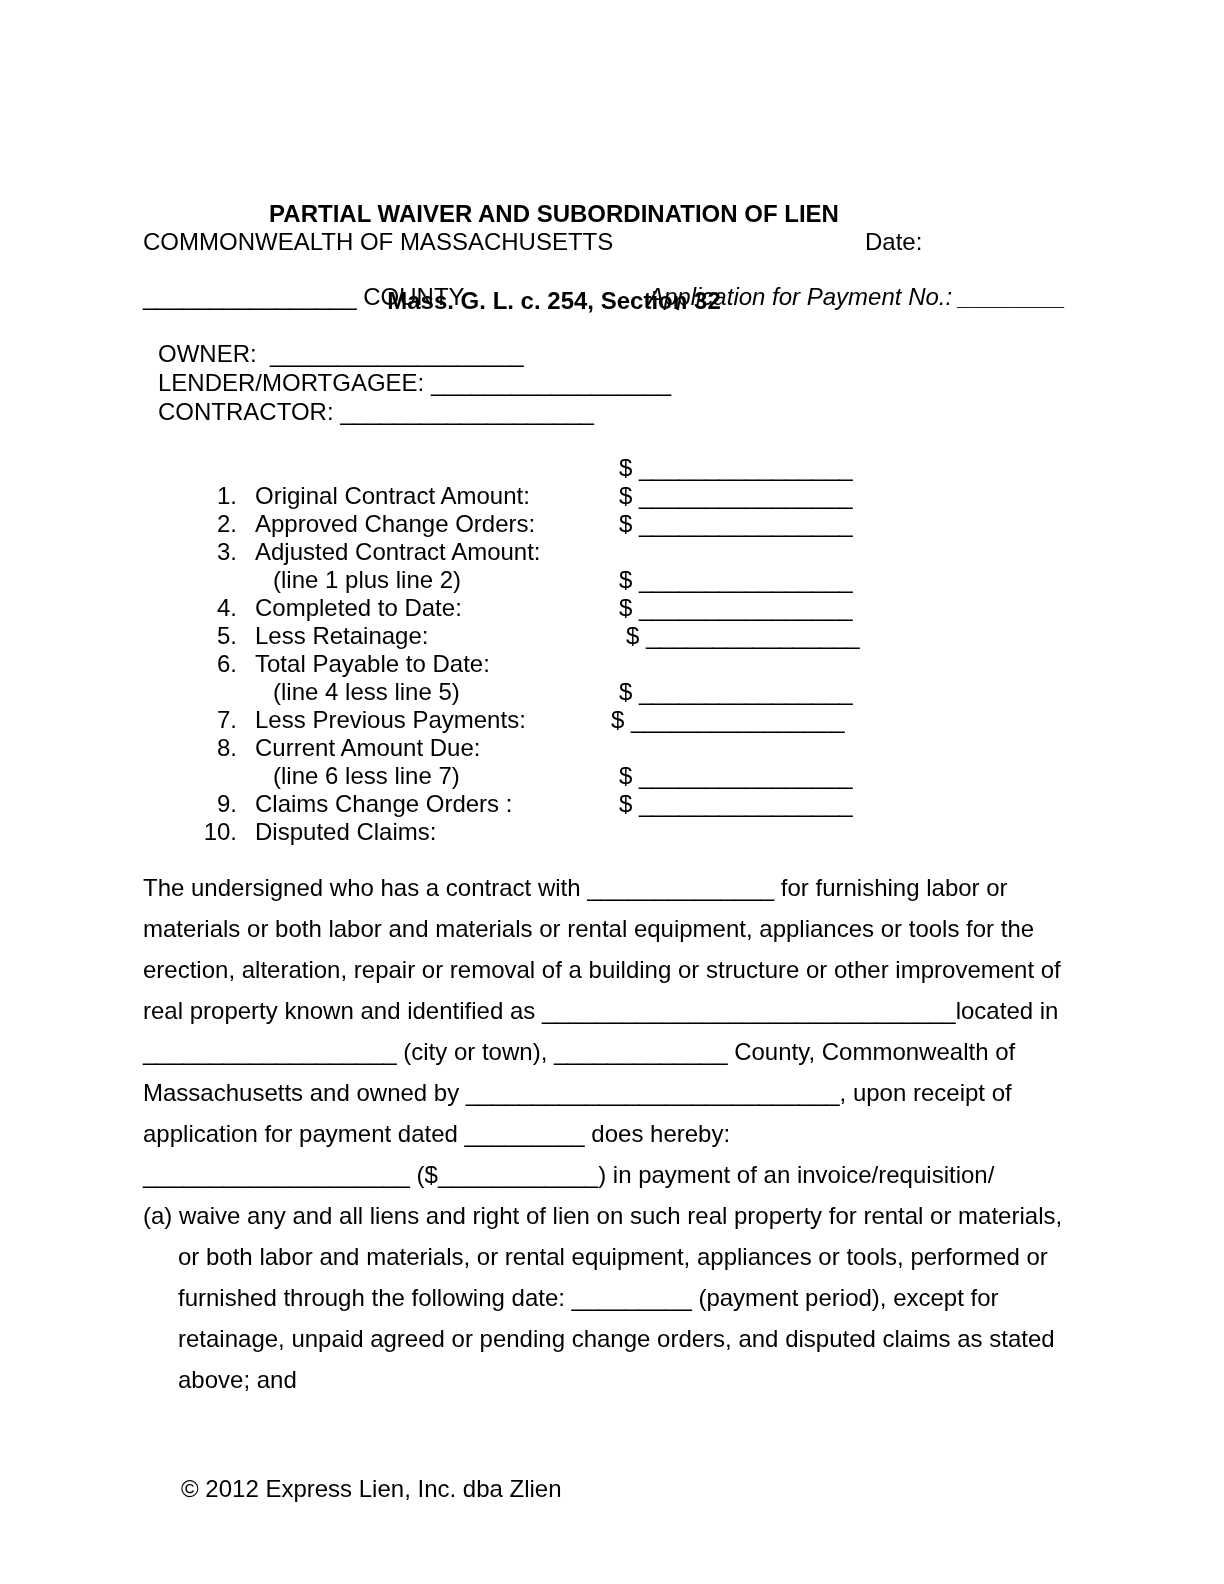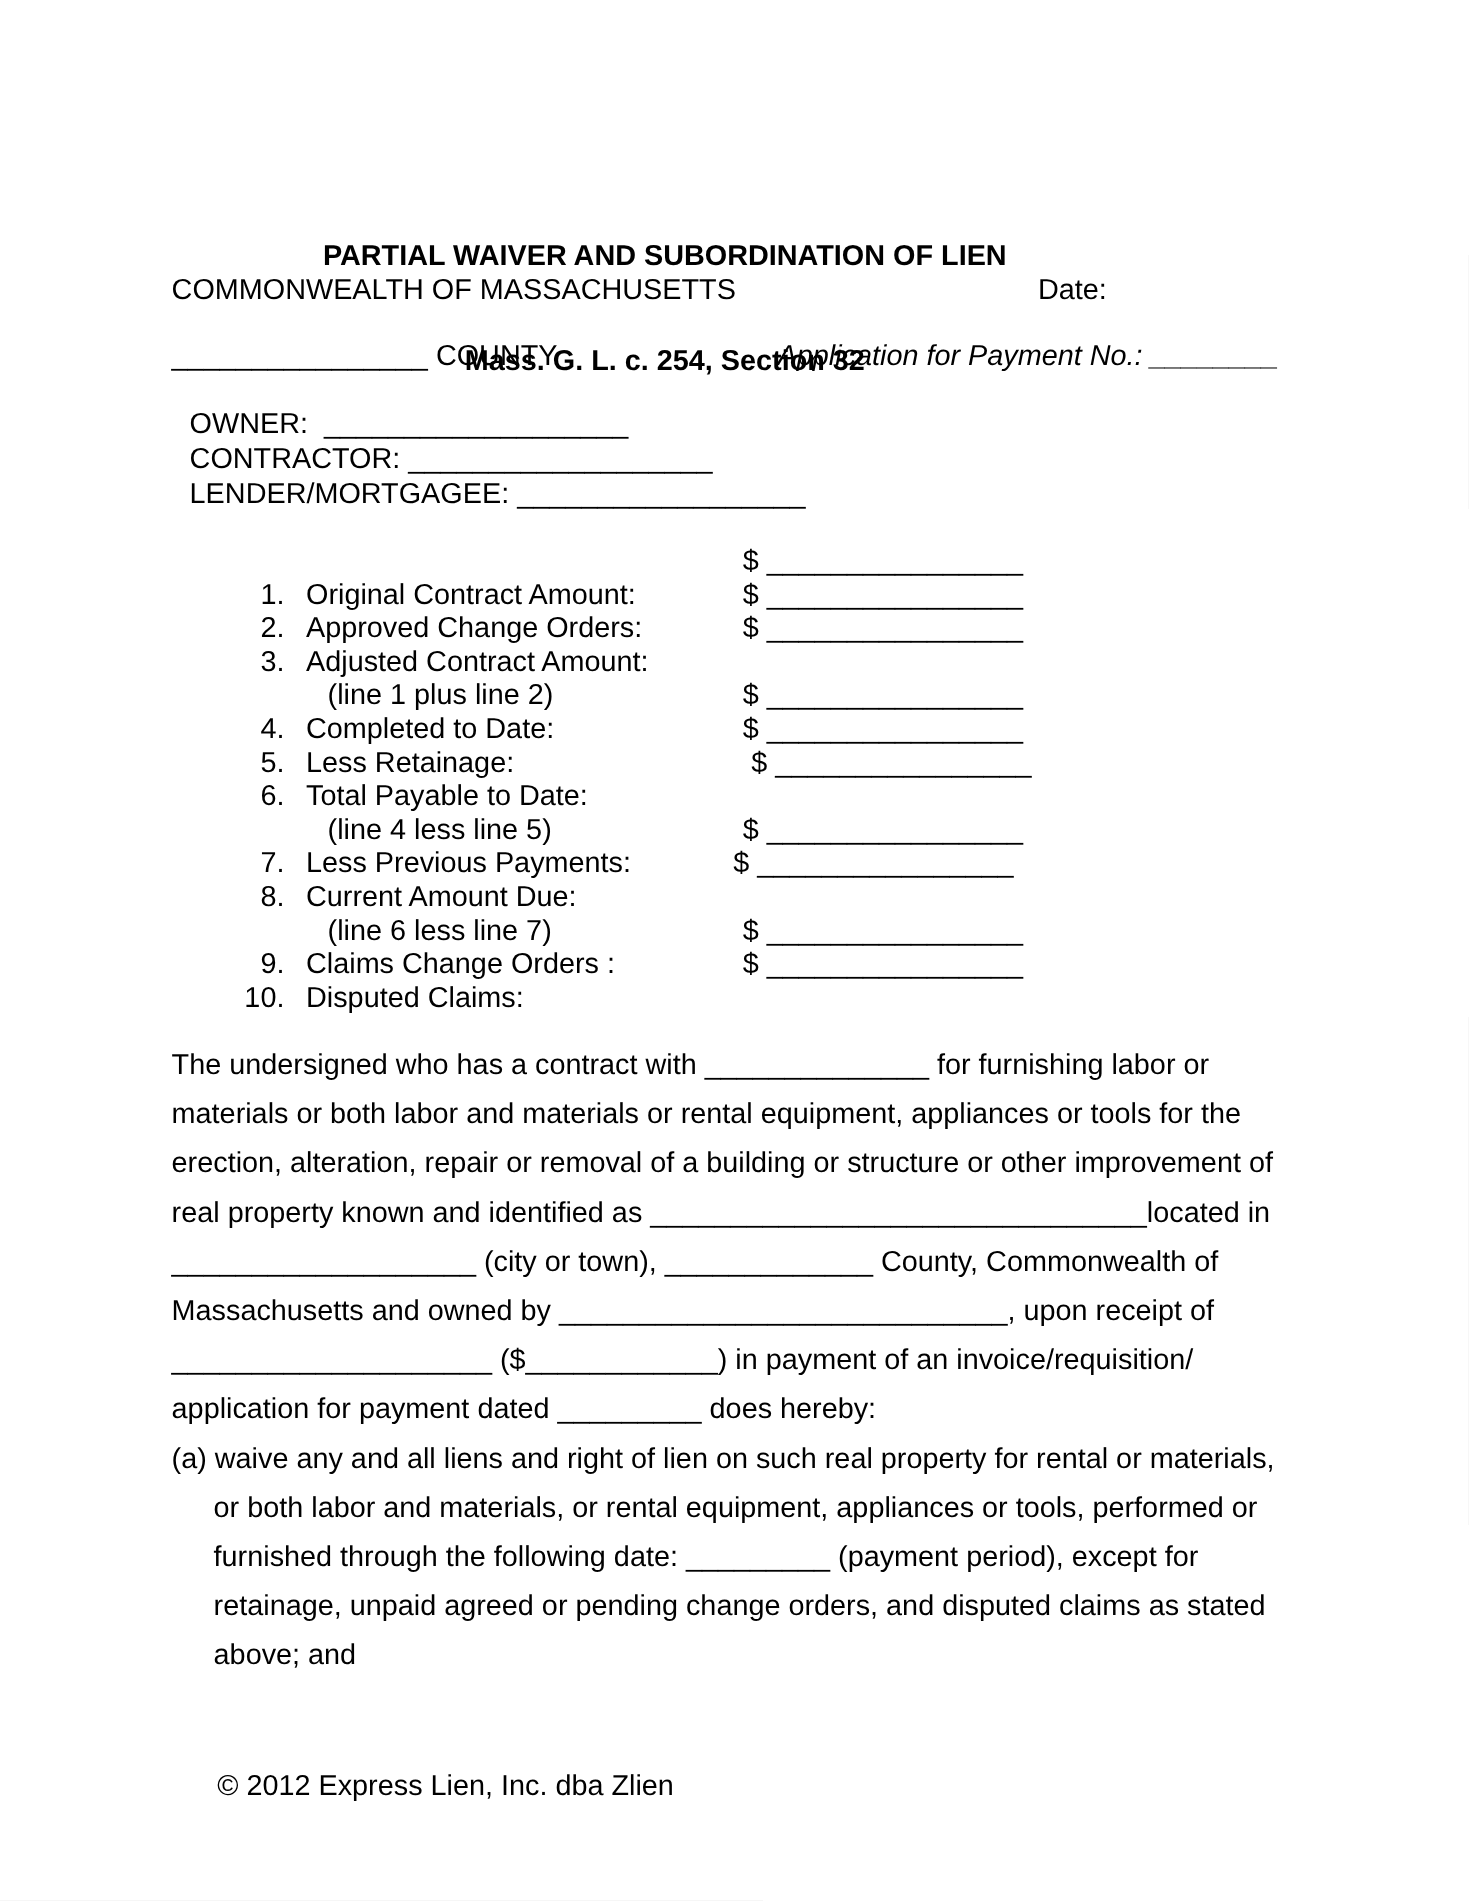--- a/index.html
+++ b/index.html
@@ -47,22 +47,22 @@
     <div>Mass. G. L. c. 254, Section 32</div>
   </div>
 
   <div class="abs" id="commonwealth">COMMONWEALTH OF MASSACHUSETTS</div>
   <div class="abs" id="date-label">Date:</div>
   <div class="abs" id="county-line">________________ COUNTY</div>
   <div class="abs" id="application-line">Application for Payment No.: ________</div>
 
   <div id="parties">
     <div>OWNER:  ___________________</div>
+    <div>LENDER/MORTGAGEE: __________________</div>
     <div>CONTRACTOR: ___________________</div>
-    <div>LENDER/MORTGAGEE: __________________</div>
   </div>
 
   <div class="list">
     <div class="li">
       <span class="num">1.</span><span class="lbl">Original Contract Amount:</span><span class="amt">$ ________________</span>
     </div>
     <div class="li">
       <span class="num">2.</span><span class="lbl">Approved Change Orders:</span><span class="amt">$ ________________</span>
     </div>
     <div class="li">
@@ -100,22 +100,22 @@
     </div>
   </div>
 
   <div class="para">
     <div class="pl">The undersigned who has a contract with ______________ for furnishing labor or</div>
     <div class="pl">materials or both labor and materials or rental equipment, appliances or tools for the</div>
     <div class="pl">erection, alteration, repair or removal of a building or structure or other improvement of</div>
     <div class="pl">real property known and identified as _______________________________located in</div>
     <div class="pl">___________________ (city or town), _____________ County, Commonwealth of</div>
     <div class="pl">Massachusetts and owned by ____________________________, upon receipt of</div>
+    <div class="pl">application for payment dated _________ does hereby:</div>
     <div class="pl">____________________ ($____________) in payment of an invoice/requisition/</div>
-    <div class="pl">application for payment dated _________ does hereby:</div>
     <div class="pl">(a) waive any and all liens and right of lien on such real property for rental or materials,</div>
     <div class="pl indent">or both labor and materials, or rental equipment, appliances or tools, performed or</div>
     <div class="pl indent">furnished through the following date: _________ (payment period), except for</div>
     <div class="pl indent">retainage, unpaid agreed or pending change orders, and disputed claims as stated</div>
     <div class="pl indent">above; and</div>
   </div>
 
   <div class="abs" id="footer">© 2012 Express Lien, Inc. dba Zlien</div>
 
 </div>

